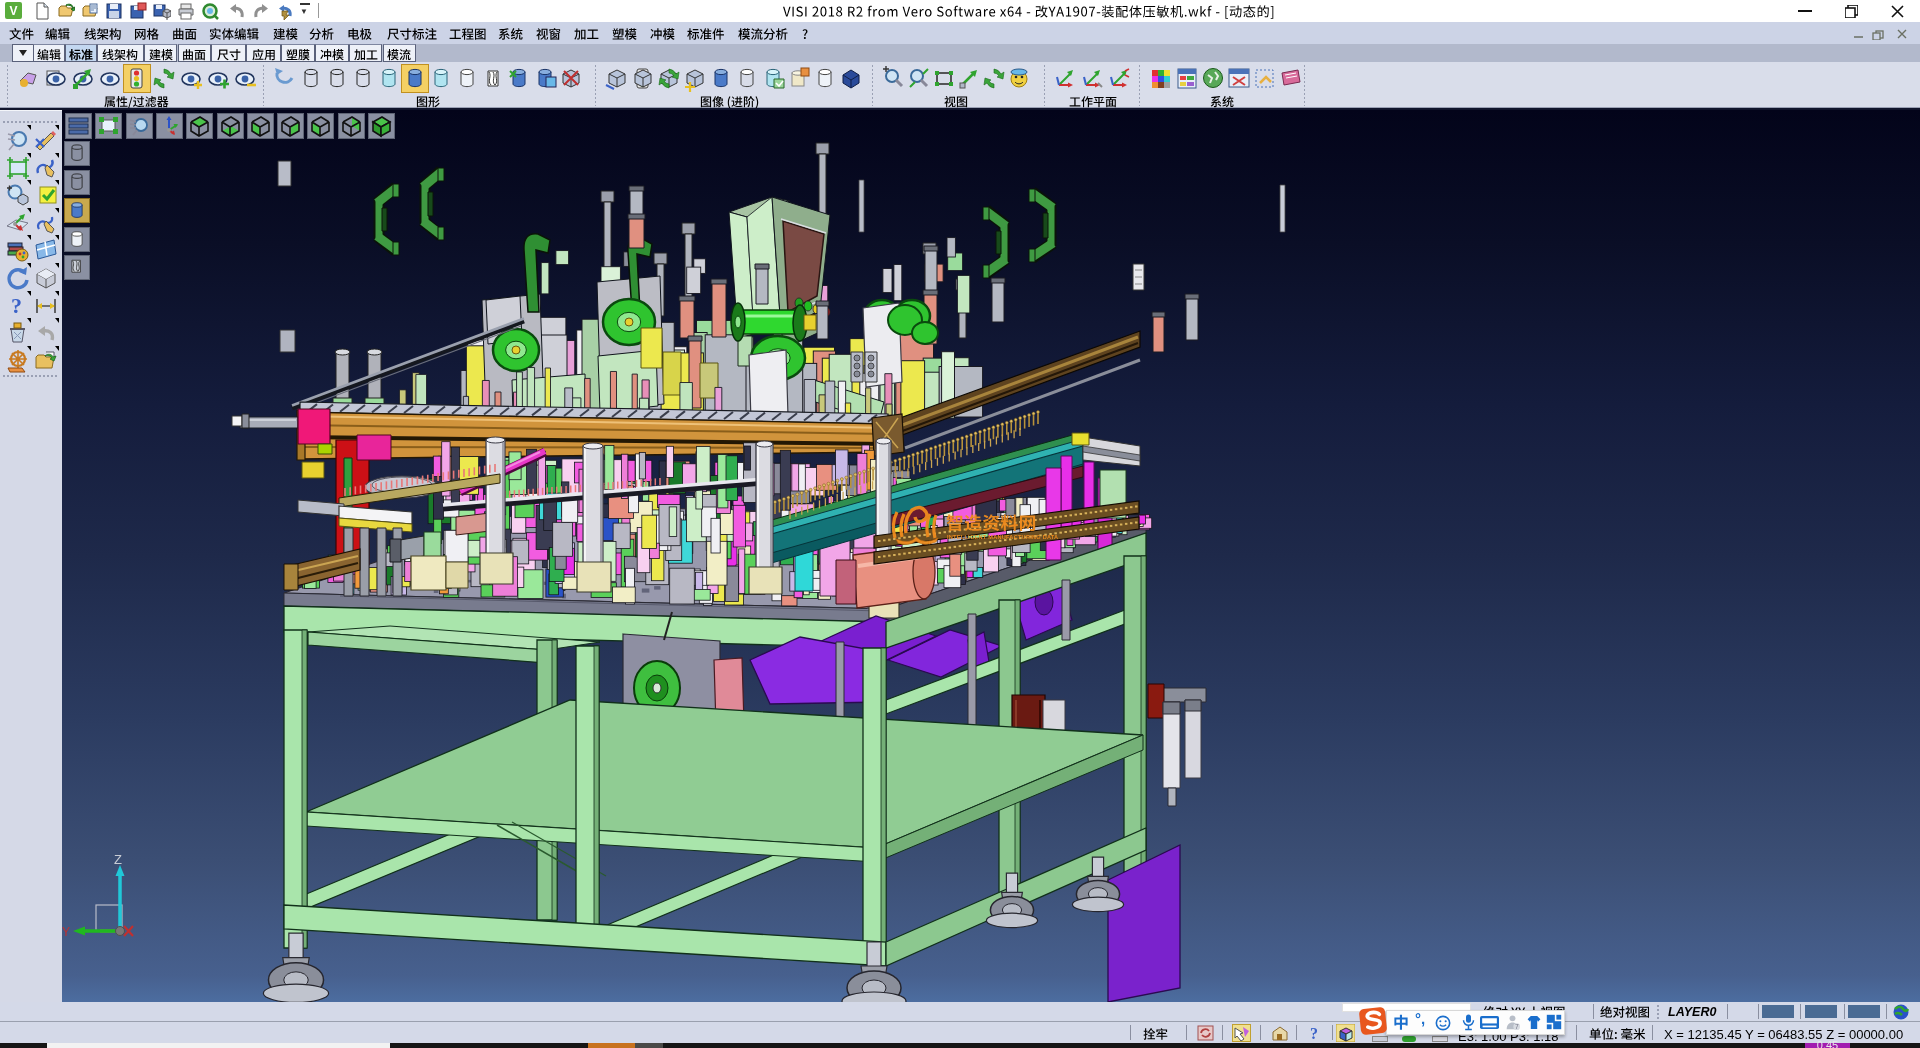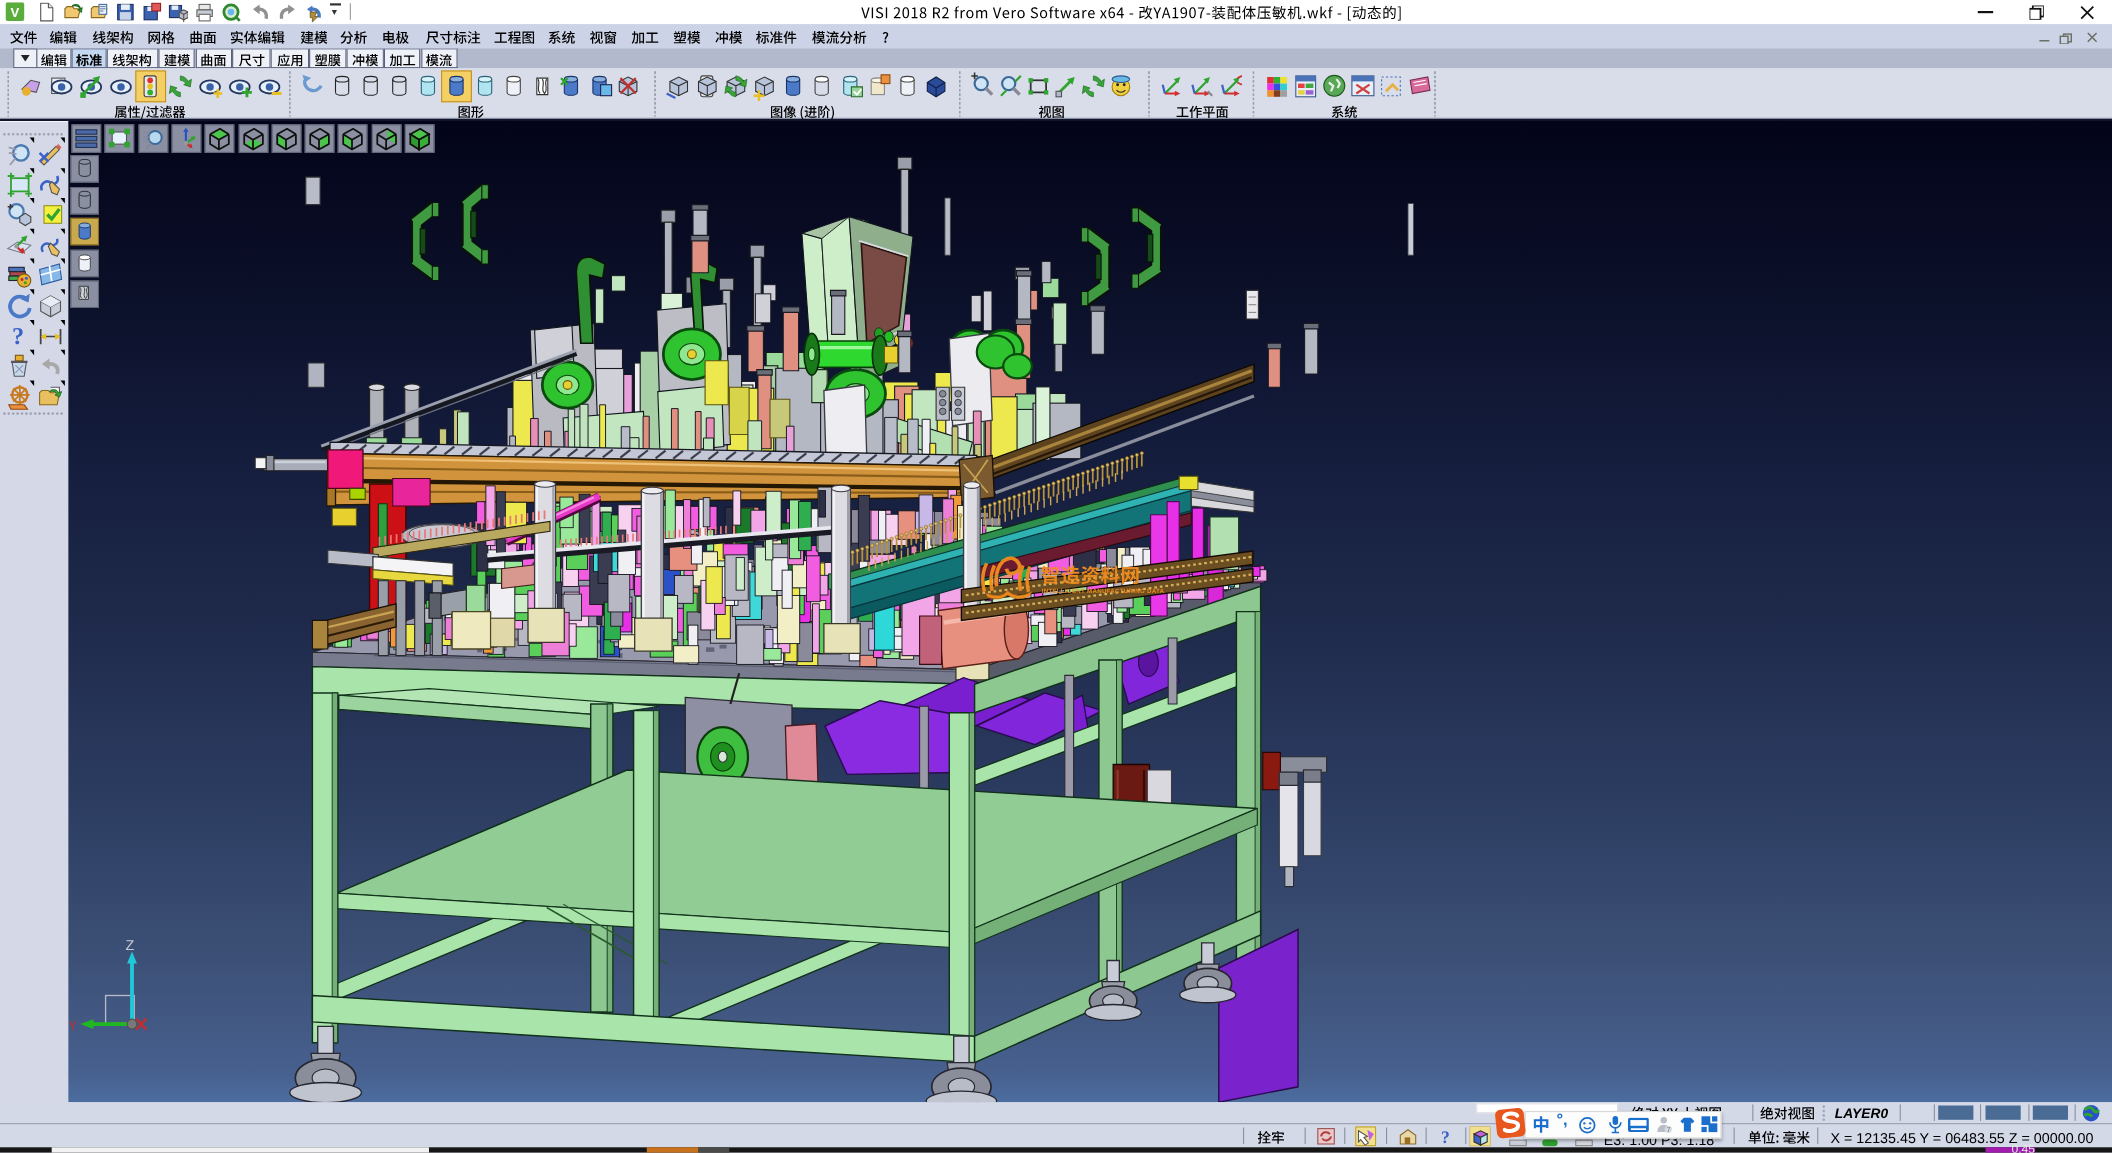--- a/index.html
+++ b/index.html
@@ -2152,21 +2152,21 @@
 <svg style="position:absolute;left:1587px;top:4px" width="61" height="17" viewBox="0 0 61 17">
         <path d="M4.9 7.4H7.6V8.5H4.9ZM8.8 7.4H11.6V8.5H8.8ZM4.9 5.3H7.6V6.4H4.9ZM8.8 5.3H11.6V6.4H8.8ZM10.7 2.3C10.4 2.9 10 3.7 9.5 4.3H6.6L7.2 4.1C6.9 3.6 6.4 2.8 5.8 2.2L4.8 2.7C5.2 3.2 5.7 3.8 6 4.3H3.8V9.5H7.6V10.5H2.6V11.6H7.6V13.8H8.8V11.6H13.9V10.5H8.8V9.5H12.8V4.3H10.9C11.2 3.8 11.7 3.2 12 2.7Z M19.1 4.4V5.5H26V4.4ZM19.9 6.4C20.2 8.1 20.6 10.4 20.7 11.7L21.8 11.3C21.7 10.1 21.3 7.8 20.9 6.1ZM21.5 2.3C21.8 3 22 3.8 22.1 4.3L23.3 4C23.2 3.5 22.9 2.7 22.6 2.1ZM18.6 12.2V13.3H26.4V12.2H24.1C24.5 10.5 25 8.2 25.3 6.3L24.1 6.1C23.9 7.9 23.4 10.5 23 12.2ZM17.9 2.2C17.2 4.1 16.1 5.9 14.9 7.1C15.1 7.4 15.5 8 15.6 8.3C15.9 7.9 16.3 7.5 16.6 7.1V13.8H17.8V5.2C18.3 4.4 18.7 3.5 19 2.6Z M28.9 8C29.4 8 29.8 7.6 29.8 7C29.8 6.4 29.4 6 28.9 6C28.3 6 27.9 6.4 27.9 7C27.9 7.6 28.3 8 28.9 8ZM28.9 12.9C29.4 12.9 29.8 12.5 29.8 11.9C29.8 11.3 29.4 10.9 28.9 10.9C28.3 10.9 27.9 11.3 27.9 11.9C27.9 12.5 28.3 12.9 28.9 12.9Z M34.3 7.4V9.6H35.4V8.2H44.2V9.5H45.3V7.4ZM37.1 5.3H42.5V6.1H37.1ZM35.9 4.6V6.8H43.8V4.6ZM38.8 2.4C39 2.6 39.1 2.9 39.2 3.1H34.2V4H45.4V3.1H40.6C40.4 2.8 40.1 2.4 39.9 2.1ZM42.6 8.3C41 8.6 38.3 8.9 36 9C36.1 9.2 36.2 9.5 36.2 9.7C37 9.6 37.9 9.6 38.8 9.5V10.1L35.1 10.3L35.1 11L38.8 10.8V11.4L34.5 11.6L34.5 12.4L38.8 12.1V12.3C38.8 13.3 39.3 13.6 40.9 13.6C41.2 13.6 43.5 13.6 43.9 13.6C45.1 13.6 45.5 13.3 45.6 12.2C45.3 12.1 44.9 12 44.6 11.9C44.6 12.6 44.4 12.8 43.8 12.8C43.3 12.8 41.4 12.8 41 12.8C40.1 12.8 40 12.7 40 12.3V12.1L45 11.7L44.9 11L40 11.3V10.7L44.2 10.4L44.1 9.7L40 10V9.4C41.1 9.3 42.2 9.1 43 8.9Z M56 2.8C55.6 3.8 54.9 5.1 54.3 5.9L55.3 6.4C55.9 5.6 56.7 4.4 57.4 3.3ZM47.4 3.3C48.1 4.2 48.8 5.5 49 6.3L50.2 5.8C49.9 4.9 49.2 3.8 48.5 2.9ZM51.7 2.2V6.9H46.7V8.1H50.8C49.7 9.8 48 11.4 46.4 12.3C46.7 12.6 47.1 13 47.3 13.3C48.9 12.3 50.5 10.7 51.7 8.8V13.8H52.9V8.8C54.1 10.6 55.7 12.2 57.3 13.2C57.5 12.9 57.9 12.4 58.2 12.2C56.6 11.3 54.9 9.8 53.8 8.1H57.9V6.9H52.9V2.2Z" fill="#000"></path>
       </svg>
 <div class="vsep" style="left:1652px;top:3px"></div>
 <div style="position:absolute;left:1664px;top:5px;font-size:13px">X = 12135.45 Y = 06483.55 Z = 00000.00</div>
 </div>
 <div id="videobar">
 <div style="position:absolute;left:47px;top:0;width:343px;height:5px;background:#f2f2f2"></div>
 <div style="position:absolute;left:588px;top:0;width:47px;height:5px;background:#c8721e"></div>
 <div style="position:absolute;left:635px;top:0;width:28px;height:5px;background:#4a4a48"></div>
-<div style="position:absolute;left:1805px;top:0;width:45px;height:5px;background:#a21caf;color:#e8e8e8;font-size:11px;line-height:5px;text-align:right;font-family:Liberation Sans">0.45</div>
+<div style="position:absolute;left:1805px;top:0;width:45px;height:5px;background:#a21caf;color:#e8e8e8;font-size:11px;line-height:5px;text-align:center;font-family:Liberation Sans">0.45</div>
 </div>
 <div id="sogou">
 <div style="position:absolute;left:1px;top:1px;width:129px;height:9px;background:#fff;border:1px solid #e0e0e0"></div>
 <div style="position:absolute;left:45px;top:8px;width:179px;height:25px;background:#fdfdfd;border:1px solid #d8d8d8;box-shadow:0 2px 3px rgba(0,0,0,.3)"></div>
 <svg style="position:absolute;left:16px;top:3px" width="32" height="32" viewBox="0 0 32 32">
         <g transform="rotate(-6 16 16)">
           <rect x="3" y="3" width="26" height="26" rx="5" fill="#e8571e"></rect>
           <path d="M23 10c-2-3-9-3.5-11.5-1-2 2.5 0.5 4.5 5 5.5 5 1 7.5 2.8 5.8 6-1.6 3-9 3.5-12 1" fill="none" stroke="#fff" stroke-width="3.6" stroke-linecap="round"></path>
         </g>
       </svg>

